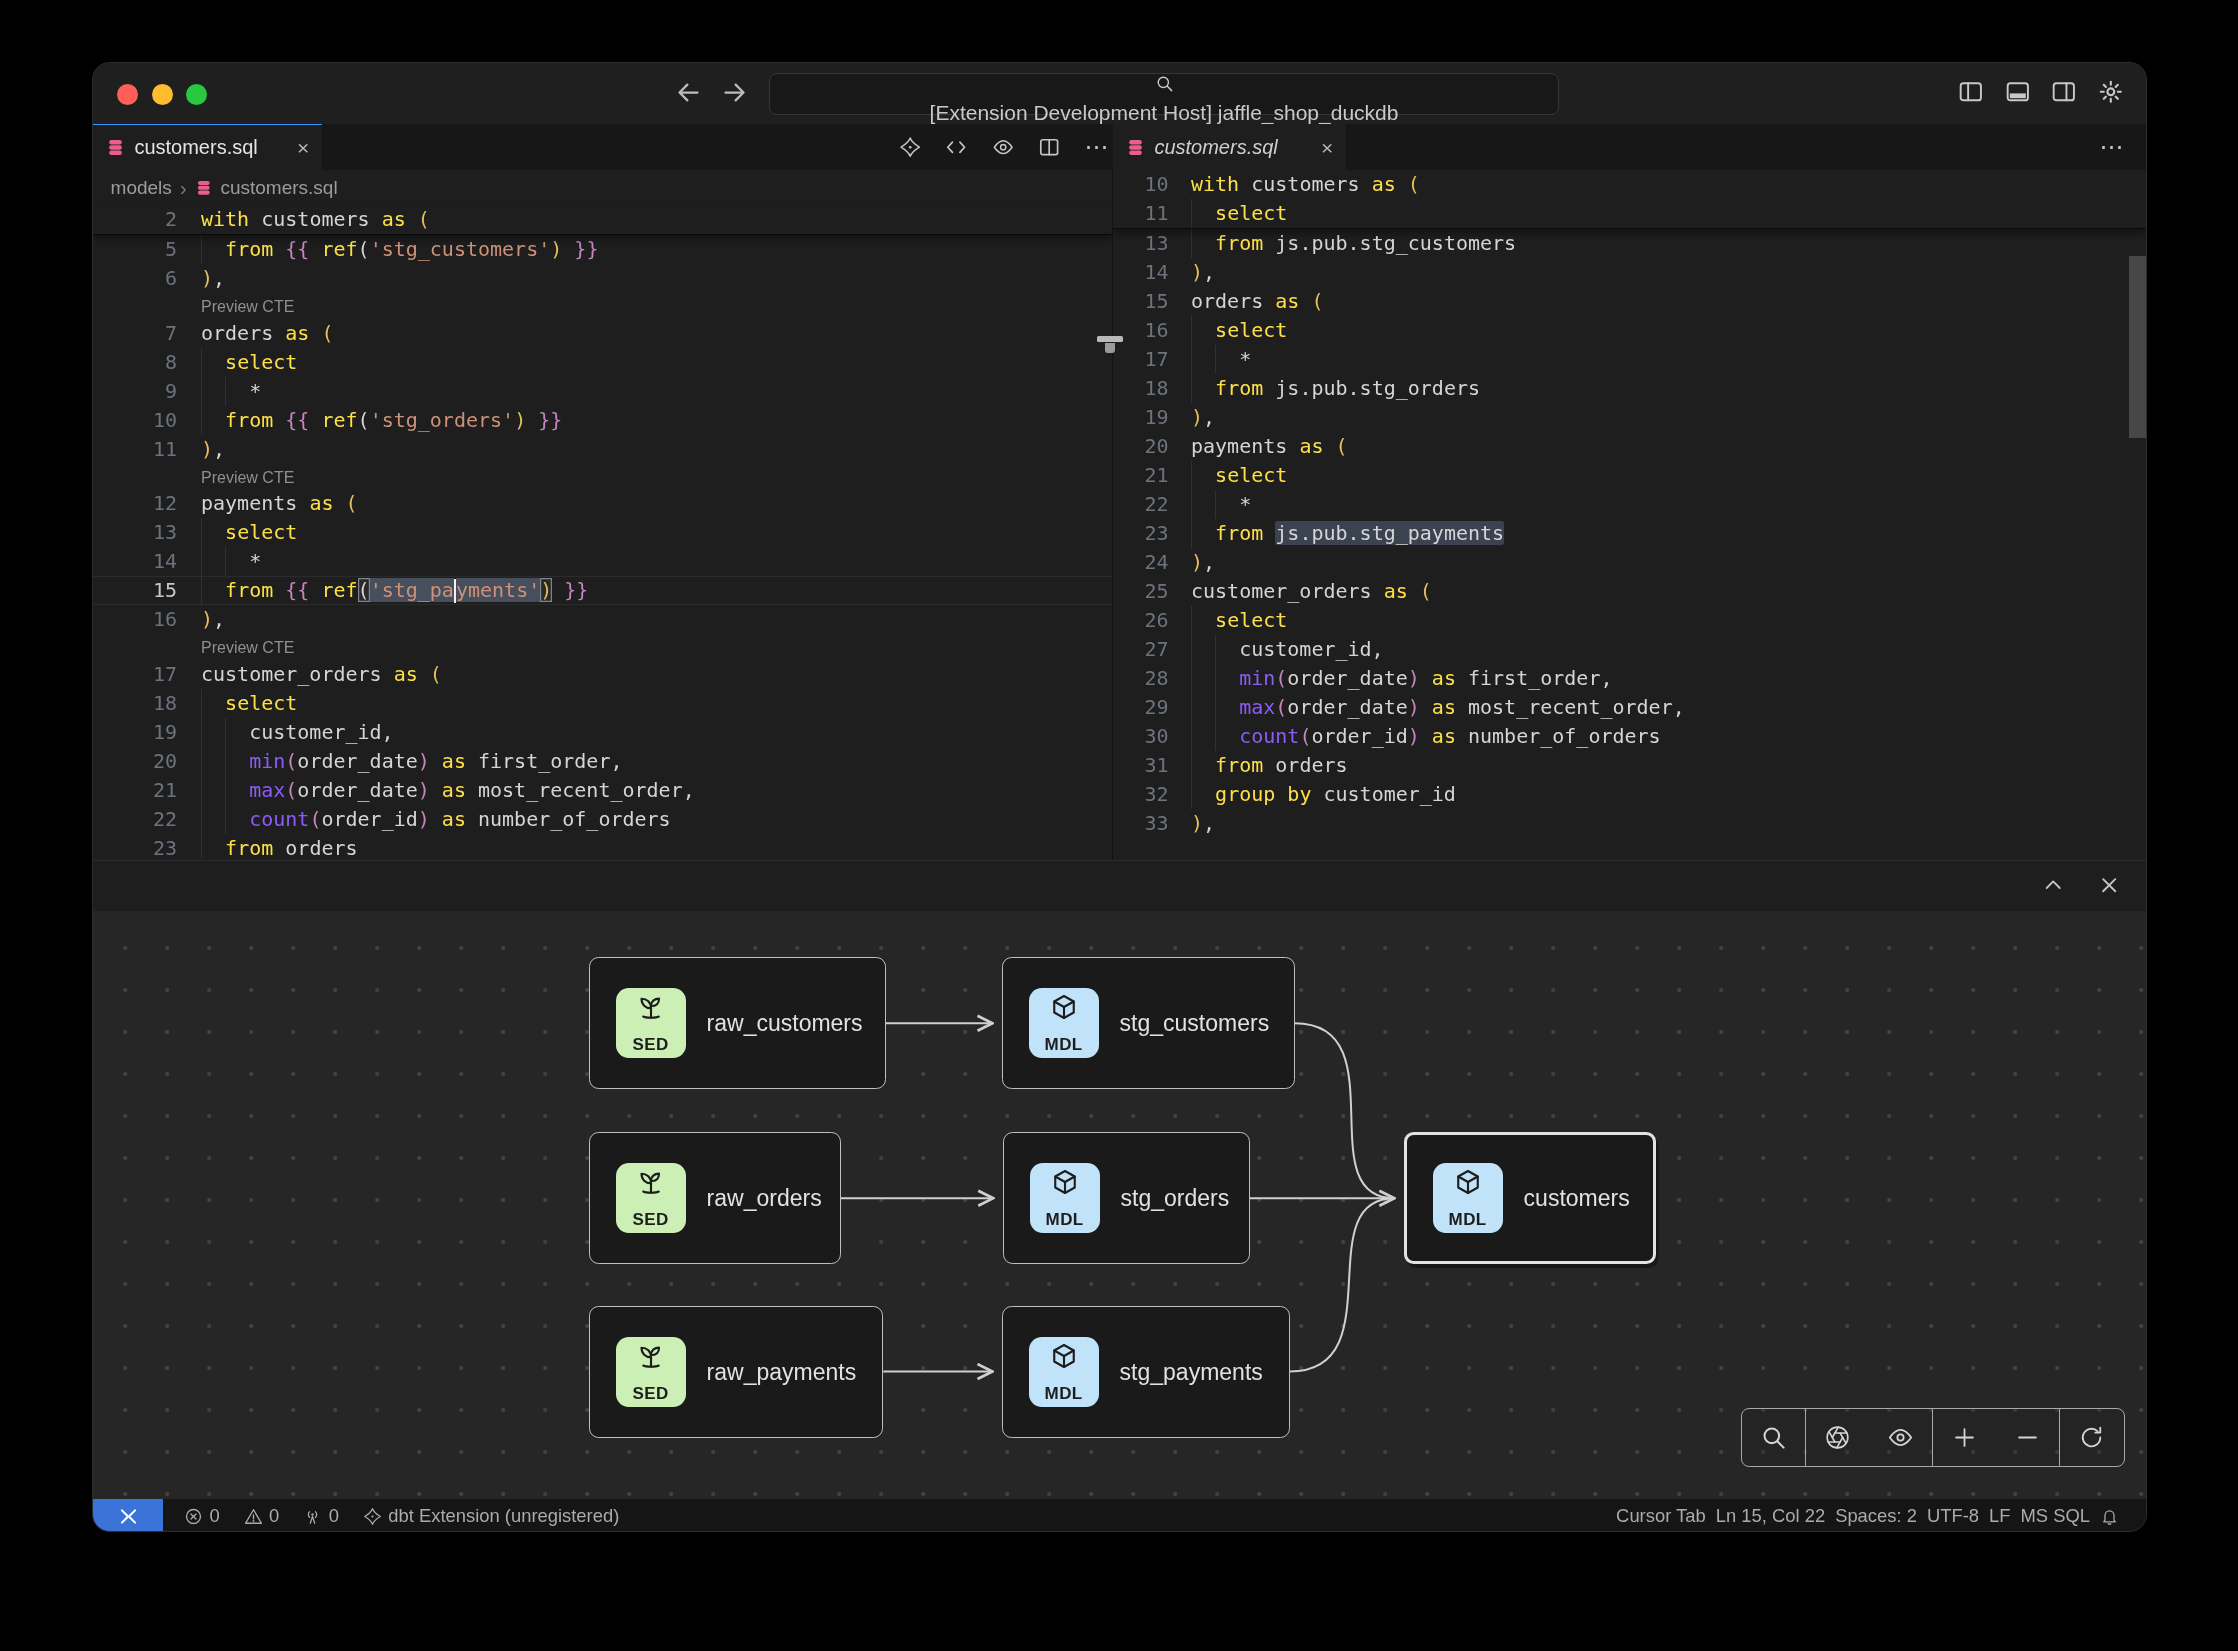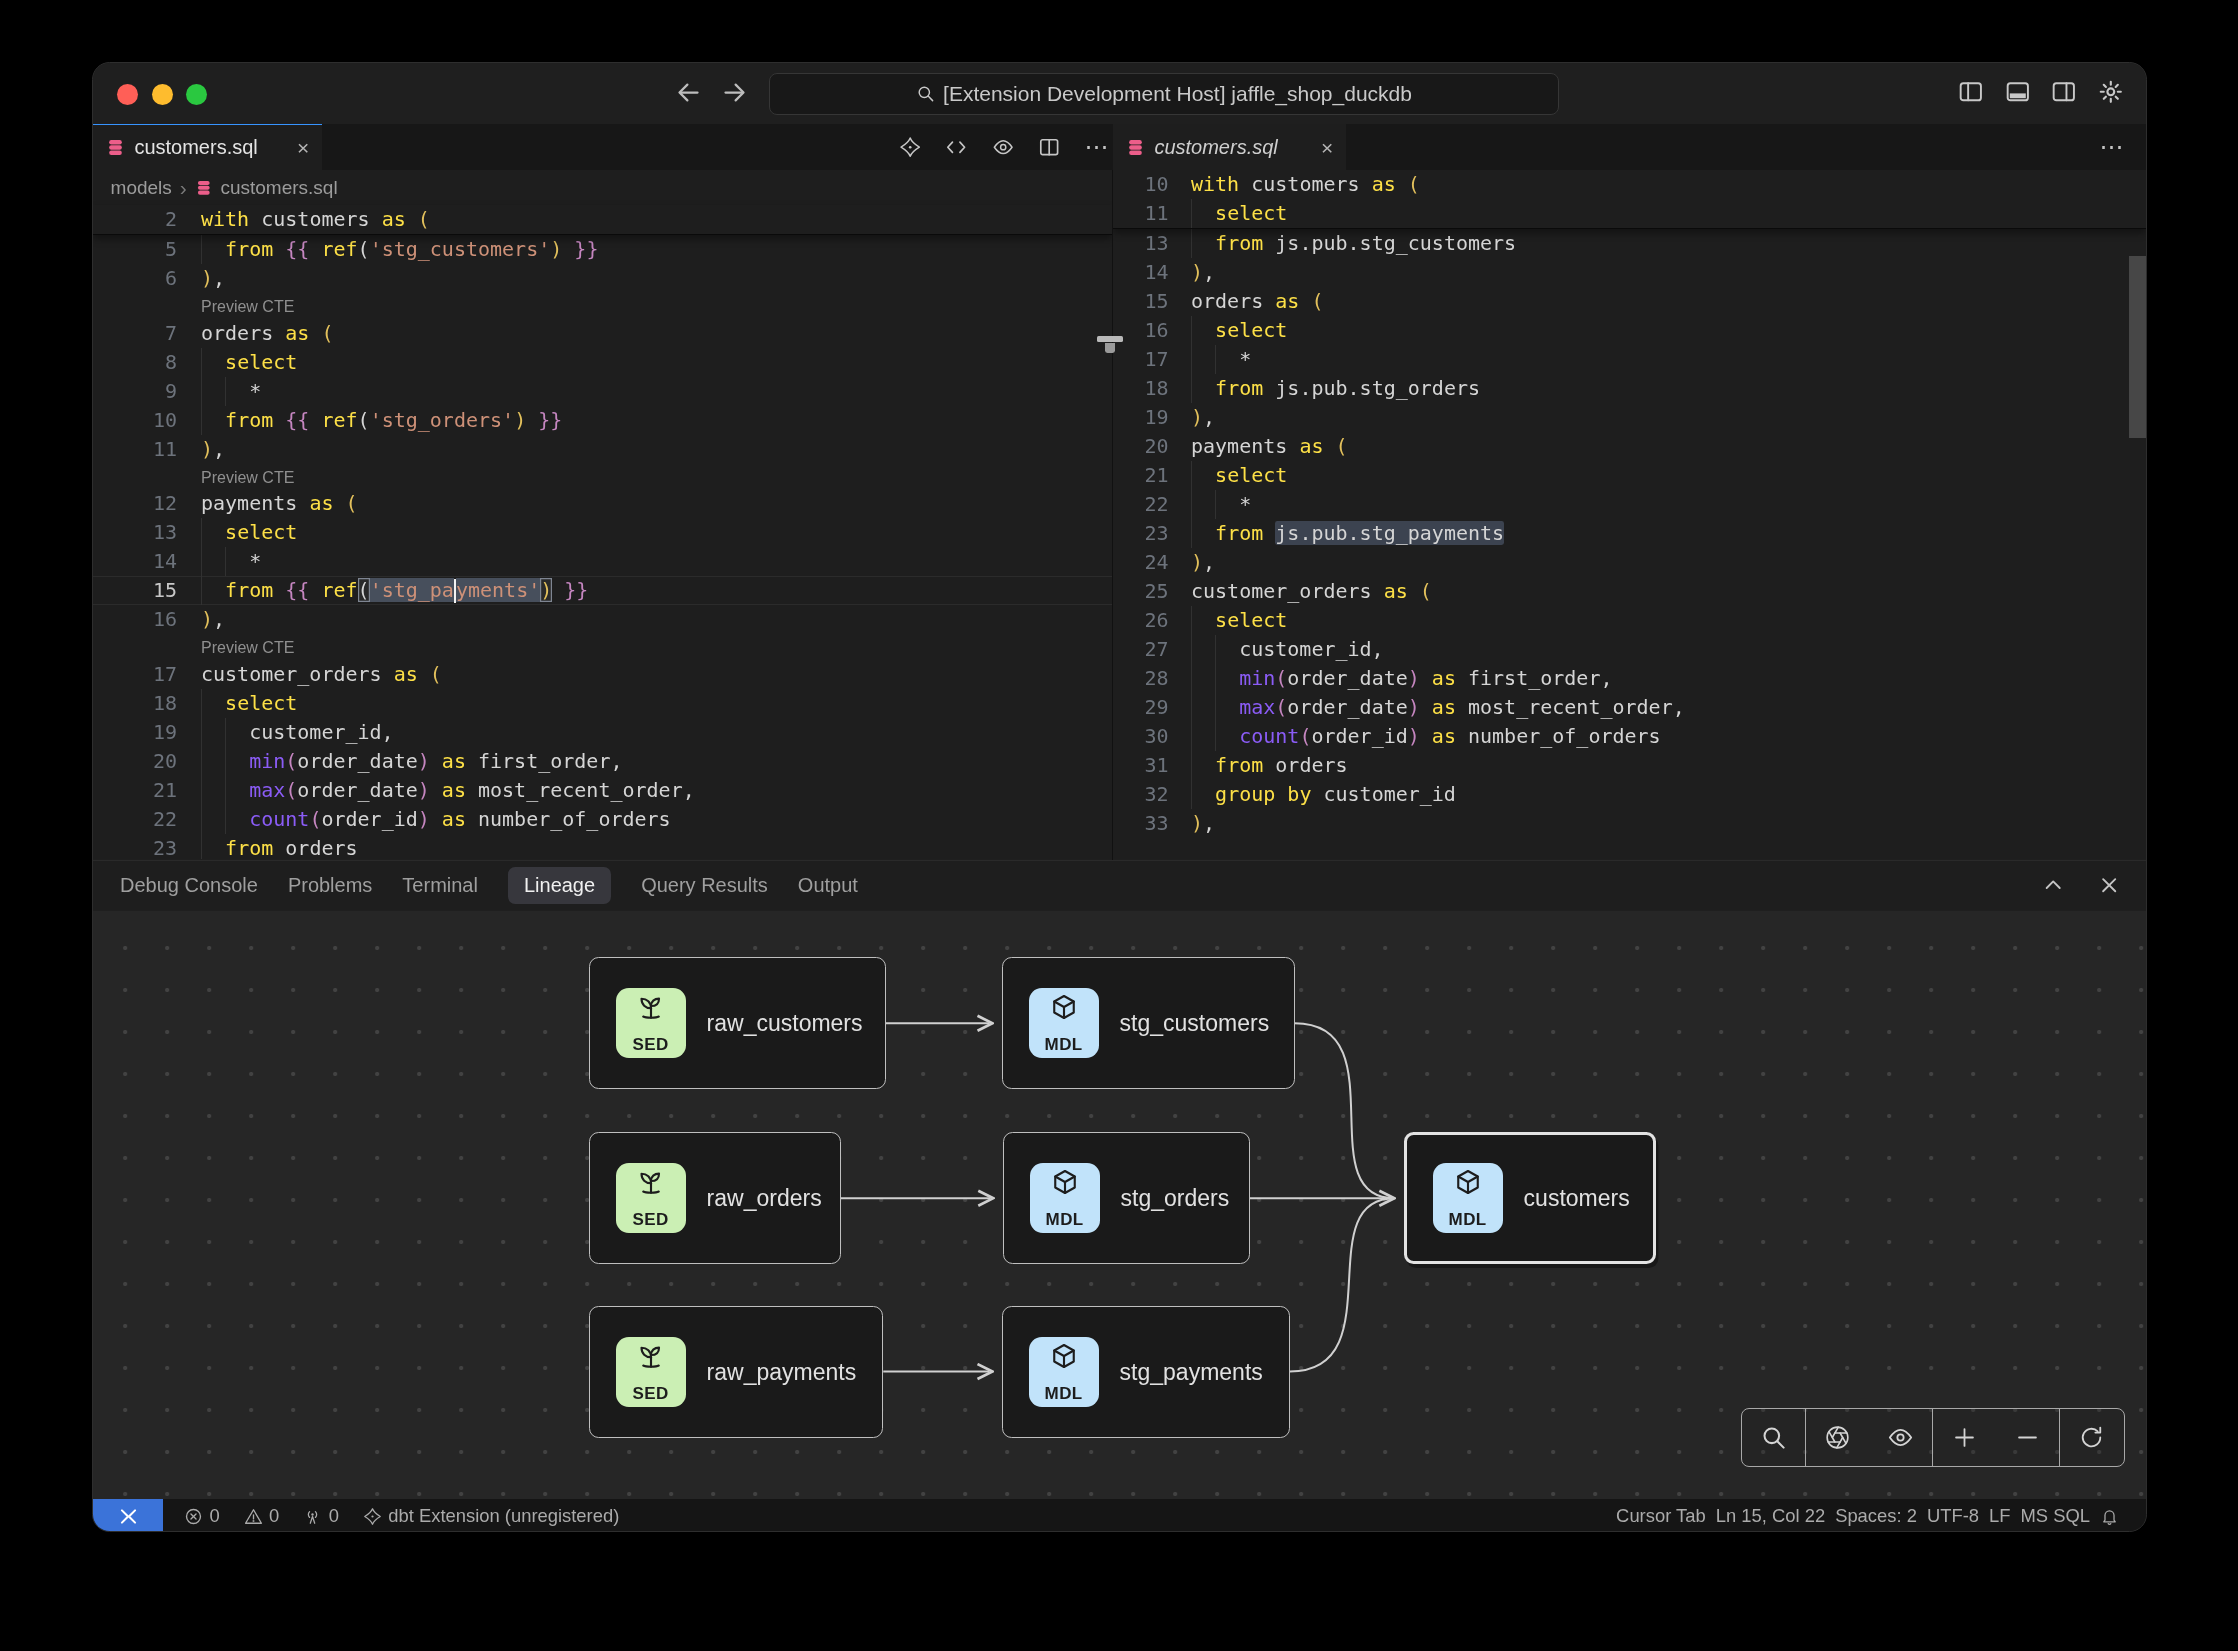--- a/index.html
+++ b/index.html
@@ -7,22 +7,22 @@
   .window{position:absolute;left:92px;top:62px;width:2055px;height:1470px;background:#1f1f1f;
     border-radius:17.6px;overflow:hidden;border:0.8px solid #2e2e2e;box-sizing:border-box;}
 
   
   .titlebar{position:absolute;left:0;top:0;right:0;height:61px;background:#1f1f1f;}
   .lights{position:absolute;left:24px;top:21px;display:flex;gap:13.6px;}
   .light{width:21px;height:21px;border-radius:50%;}
   .nav{position:absolute;left:582px;top:16px;display:flex;gap:19px;color:#bdbdbd;}
   .nav .icon svg{width:27px;height:27px;}
   .urlbar{position:absolute;left:676px;top:9.6px;width:788px;height:40px;background:#181818;
-    border:0.8px solid #363636;border-radius:8px;display:flex;align-items:center;justify-content:center;
-    gap:8px;color:#c9c9c9;font-size:21px;}
+    border:0.8px solid #363636;border-radius:8px;display:flex;align-items:center;
+    gap:8px;color:#c9c9c9;font-size:21px;flex-direction:column;}
   .urlbar .icon svg{width:19px;height:19px;}
   .winctl{position:absolute;right:22.4px;top:16px;display:flex;gap:21px;color:#c8c8c8;align-items:center;}
   .winctl .icon svg{width:25.6px;height:25.6px;}
 
   
   .tabbar{position:absolute;left:0;top:61px;right:0;height:46px;background:#171717;}
   .tab{position:absolute;top:0;height:46px;display:flex;align-items:center;padding:0 12.8px;gap:9.6px;
     background:#1e1e1e;box-sizing:border-box;font-size:20px;color:#e4e4e4;}
   .tab.activeL{left:0;width:229px;border-top:1.6px solid #3794ff;}
   .tab.tabR{left:1020px;width:233px;color:#cfcfcf;}
@@ -474,28 +474,20 @@
         </div>
       </div>
   </div>
 
   <div class="splitter"></div>
   <div class="sash-bar"></div>
   <div class="sash-stem"></div>
   <div class="scroll-r"></div>
 
   <div class="panelhead">
-    <div class="ptabs" id="panel-tabs">
-        <div class="ptab">Debug Console</div>
-        <div class="ptab">Problems</div>
-        <div class="ptab">Terminal</div>
-        <div class="ptab active">Lineage</div>
-        <div class="ptab">Query Results</div>
-        <div class="ptab">Output</div>
-      </div>
     <div class="pbtns">
       <span class="icon">
           <svg viewBox="0 0 24 24" fill="none" stroke="currentColor" stroke-width="2" stroke-linecap="round" stroke-linejoin="round">
             <polyline points="5 15 12 8 19 15"></polyline>
           </svg>
         </span>
       <span class="icon">
           <svg viewBox="0 0 24 24" fill="none" stroke="currentColor" stroke-width="2" stroke-linecap="round" stroke-linejoin="round">
             <line x1="5.5" y1="5.5" x2="18.5" y2="18.5"></line>
             <line x1="18.5" y1="5.5" x2="5.5" y2="18.5"></line>

